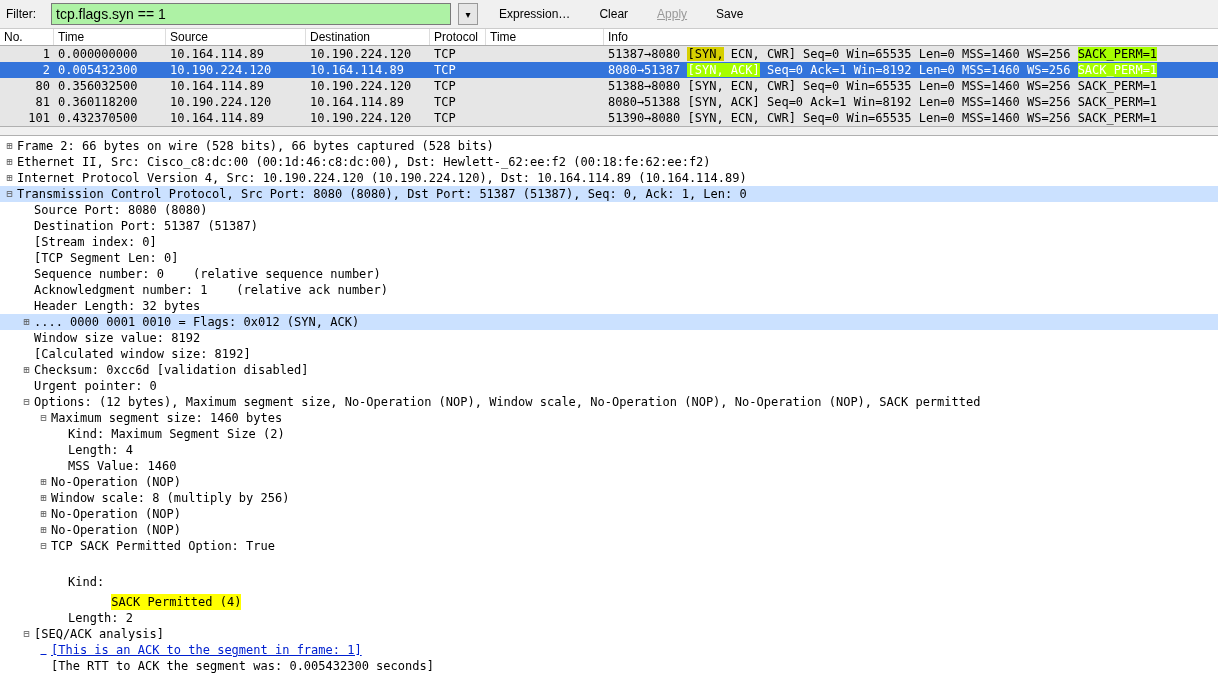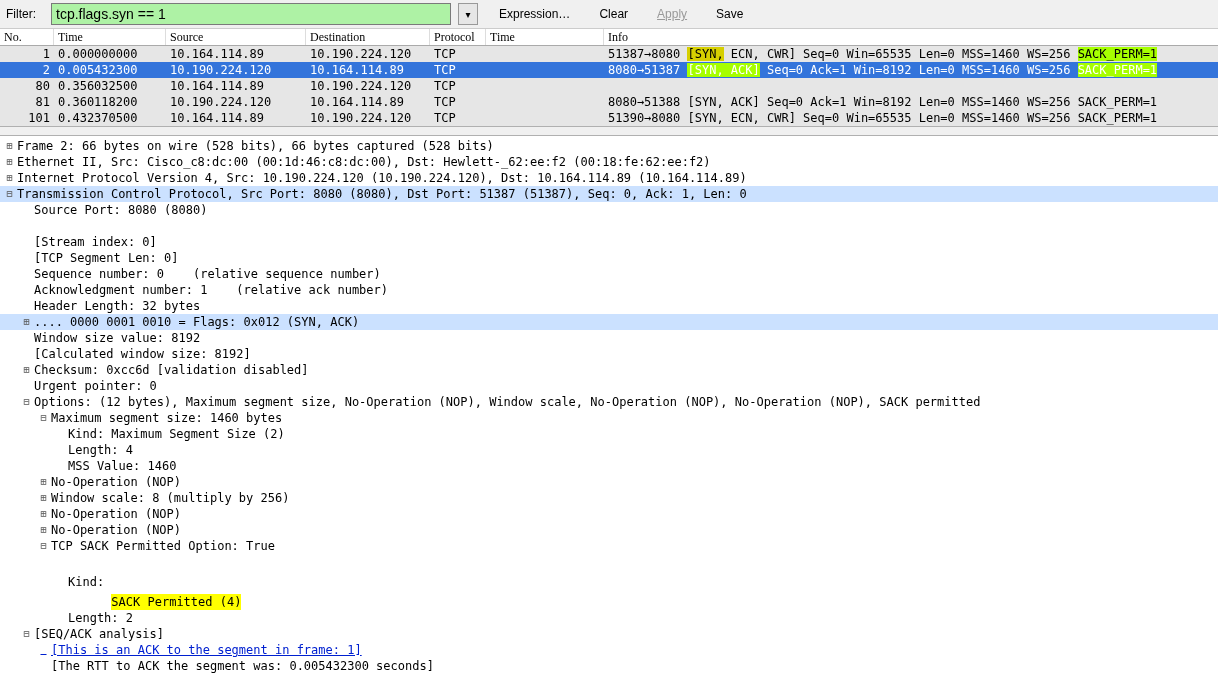--- a/index.html
+++ b/index.html
@@ -44,21 +44,21 @@
   .packet-header, .packet-row {
     display: grid;
     grid-template-columns: 54px 112px 140px 124px 56px 118px 1fr;
     align-items: center;
     height: 16px;
     white-space: nowrap;
   }
   .packet-header {
     background: #fff;
     border-bottom: 1px solid #aaa;
-    font-family: Liberation Serif, serif;
+    font-family: Liberation Sans, sans-serif;
     font-size: 12px;
     color: #000;
   }
   .packet-header .cell { border-right: 1px solid #ddd; padding-left: 4px; height:100%; display:flex; align-items:center;}
   .packet-row .cell { padding-left: 4px; overflow: hidden; }
   .packet-row .cell.no { text-align: right; padding-right: 4px; }
   .gray { background: #e6e6e6; }
   .selected { background: #3374db; color: #fff; }
   .hl-olive { background: #d6cf00; }
   .hl-lime { background: #a6ff00; }
@@ -139,20 +139,21 @@
       <div class="cell "></div>
       <div class="cell info-line"><span>8080→51387 </span><span class="hl-lime">[SYN, ACK]</span><span></span><span> Seq=0 Ack=1 Win=8192 Len=0 MSS=1460 WS=256 </span><span class="hl-lime">SACK_PERM=1</span></div>
     </div>
     <div class="packet-row gray">
       <div class="cell no">80</div>
       <div class="cell ">0.356032500</div>
       <div class="cell ">10.164.114.89</div>
       <div class="cell ">10.190.224.120</div>
       <div class="cell ">TCP</div>
       <div class="cell "></div>
+      <div class="cell info-line"><span>51388→8080 </span><span>[SYN, ECN, CWR]</span><span></span><span> Seq=0 Win=65535 Len=0 MSS=1460 WS=256 </span><span>SACK_PERM=1</span></div>
     </div>
     <div class="packet-row gray">
       <div class="cell no">81</div>
       <div class="cell ">0.360118200</div>
       <div class="cell ">10.190.224.120</div>
       <div class="cell ">10.164.114.89</div>
       <div class="cell ">TCP</div>
       <div class="cell "></div>
       <div class="cell info-line"><span>8080→51388 </span><span>[SYN, ACK]</span><span></span><span> Seq=0 Ack=1 Win=8192 Len=0 MSS=1460 WS=256 </span><span>SACK_PERM=1</span></div>
     </div>
@@ -168,21 +169,21 @@
   </div>
 
 <div class="splitter"></div>
 
 <div class="detail-pane" id="detail-pane">
     <div class="row"><span class="tw">⊞</span><span>Frame 2: 66 bytes on wire (528 bits), 66 bytes captured (528 bits)</span></div>
     <div class="row"><span class="tw">⊞</span><span>Ethernet II, Src: Cisco_c8:dc:00 (00:1d:46:c8:dc:00), Dst: Hewlett-_62:ee:f2 (00:18:fe:62:ee:f2)</span></div>
     <div class="row"><span class="tw">⊞</span><span>Internet Protocol Version 4, Src: 10.190.224.120 (10.190.224.120), Dst: 10.164.114.89 (10.164.114.89)</span></div>
     <div class="row hdr-sel" style="display: flex; width: 100%;"><span class="tw">⊟</span><span>Transmission Control Protocol, Src Port: 8080 (8080), Dst Port: 51387 (51387), Seq: 0, Ack: 1, Len: 0</span></div>
     <div class="row"><span class="indent lvl1"></span><span class="tw"> </span><span>Source Port: 8080 (8080)</span></div>
-    <div class="row"><span class="indent lvl1"></span><span class="tw"> </span></div>
+    <div class="row"><span class="indent lvl1"></span><span class="tw"> </span><span>Destination Port: 51387 (51387)</span></div>
     <div class="row"><span class="indent lvl1"></span><span class="tw"> </span><span>[Stream index: 0]</span></div>
     <div class="row"><span class="indent lvl1"></span><span class="tw"> </span><span>[TCP Segment Len: 0]</span></div>
     <div class="row"><span class="indent lvl1"></span><span class="tw"> </span><span>Sequence number: 0    (relative sequence number)</span></div>
     <div class="row"><span class="indent lvl1"></span><span class="tw"> </span><span>Acknowledgment number: 1    (relative ack number)</span></div>
     <div class="row"><span class="indent lvl1"></span><span class="tw"> </span><span>Header Length: 32 bytes</span></div>
     <div class="row seg-sel" style="display: flex; width: 100%;"><span class="indent lvl1"></span><span class="tw">⊞</span><span>.... 0000 0001 0010 = Flags: 0x012 (SYN, ACK)</span></div>
     <div class="row"><span class="indent lvl1"></span><span class="tw"> </span><span>Window size value: 8192</span></div>
     <div class="row"><span class="indent lvl1"></span><span class="tw"> </span><span>[Calculated window size: 8192]</span></div>
     <div class="row"><span class="indent lvl1"></span><span class="tw">⊞</span><span>Checksum: 0xcc6d [validation disabled]</span></div>
     <div class="row"><span class="indent lvl1"></span><span class="tw"> </span><span>Urgent pointer: 0</span></div>

